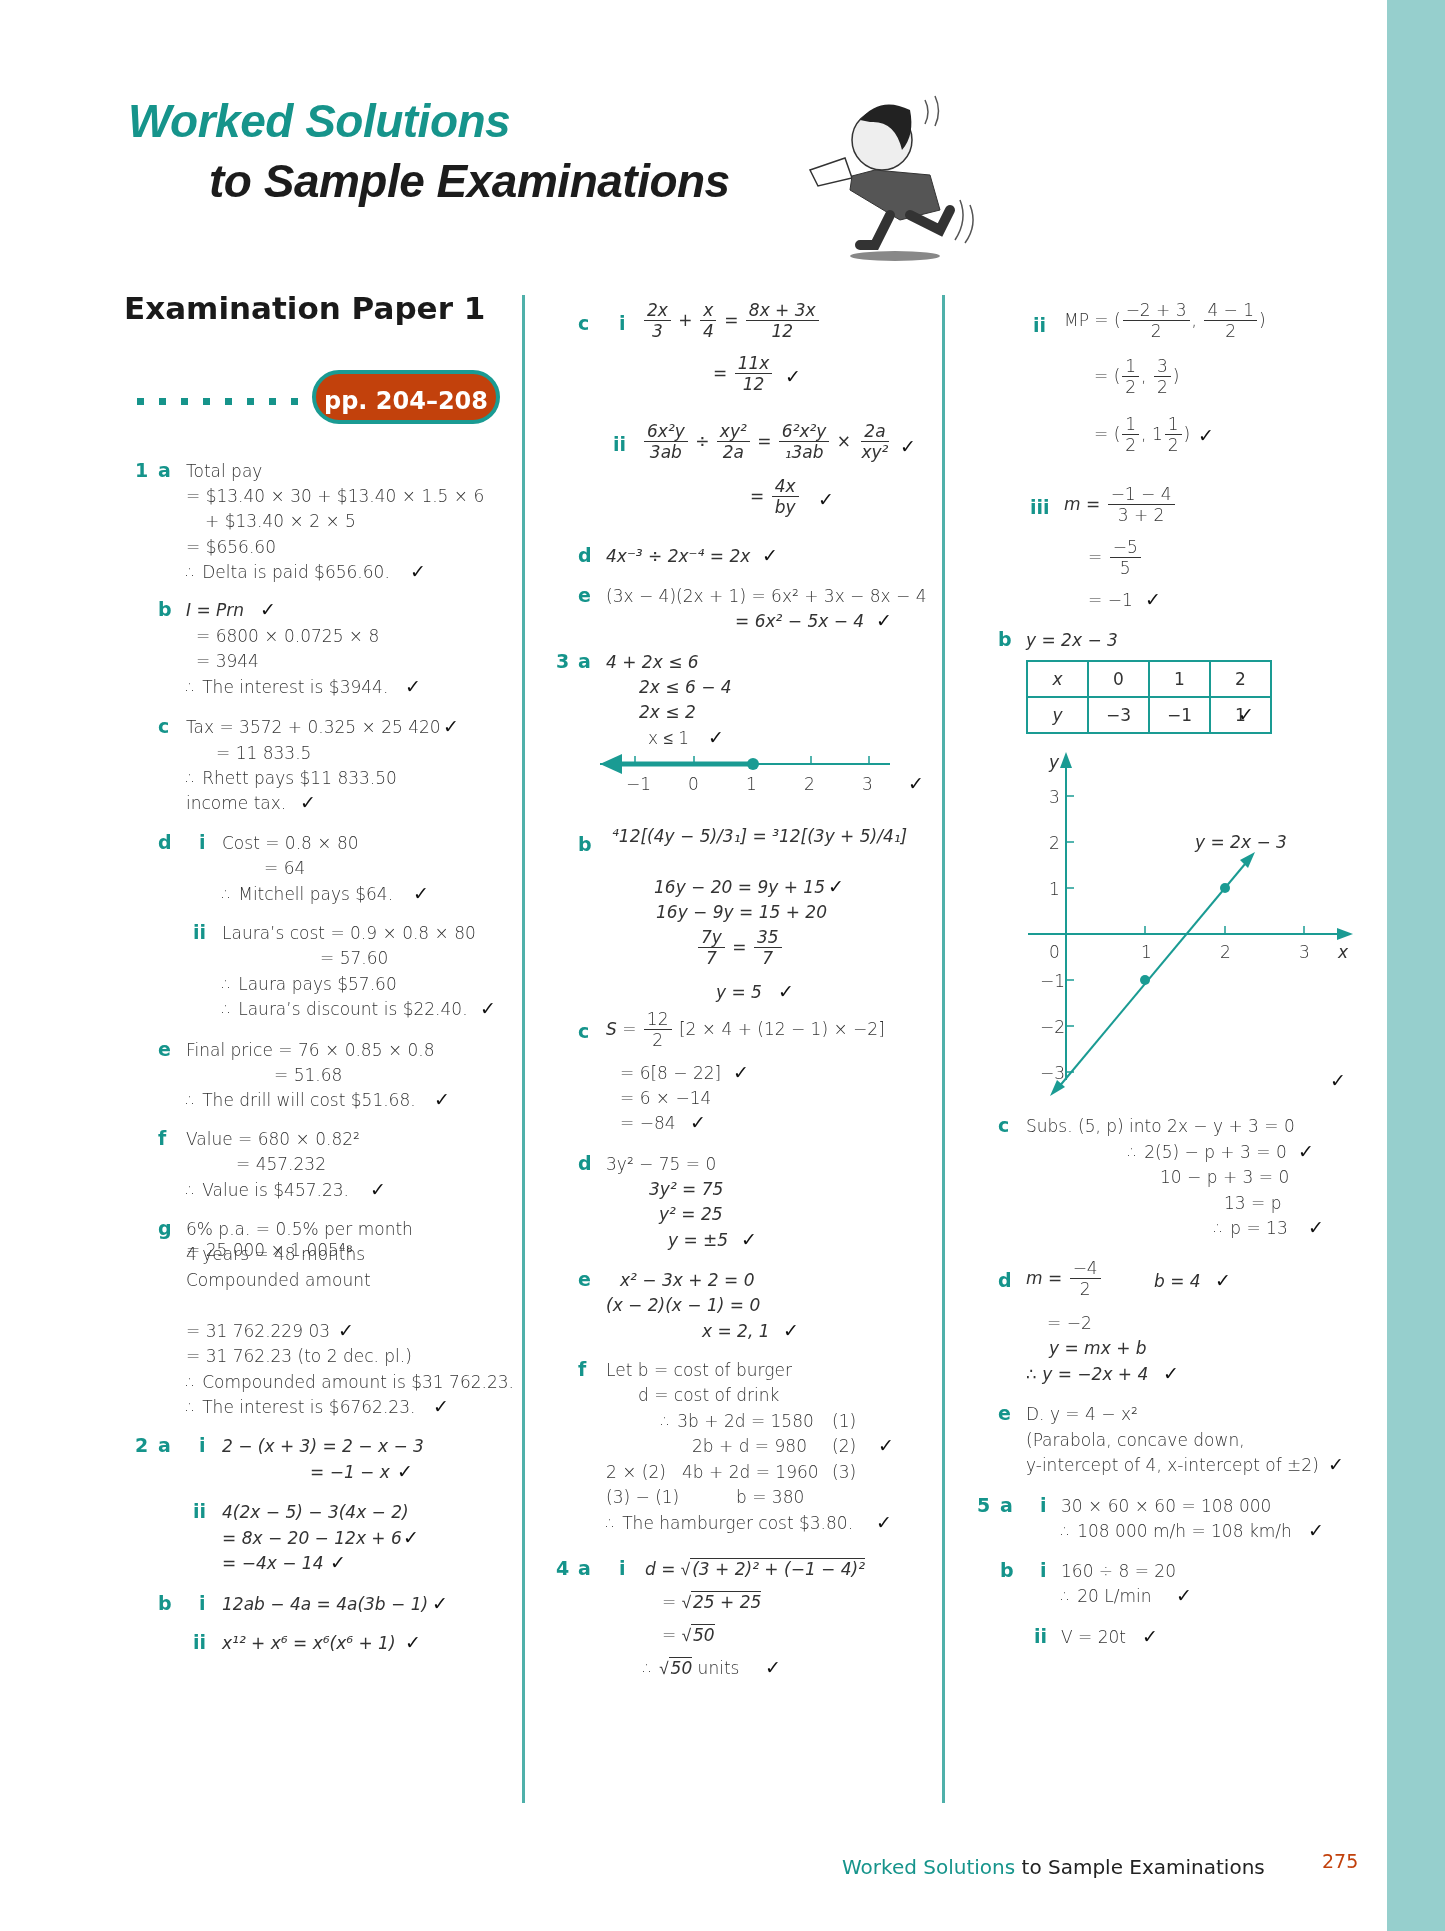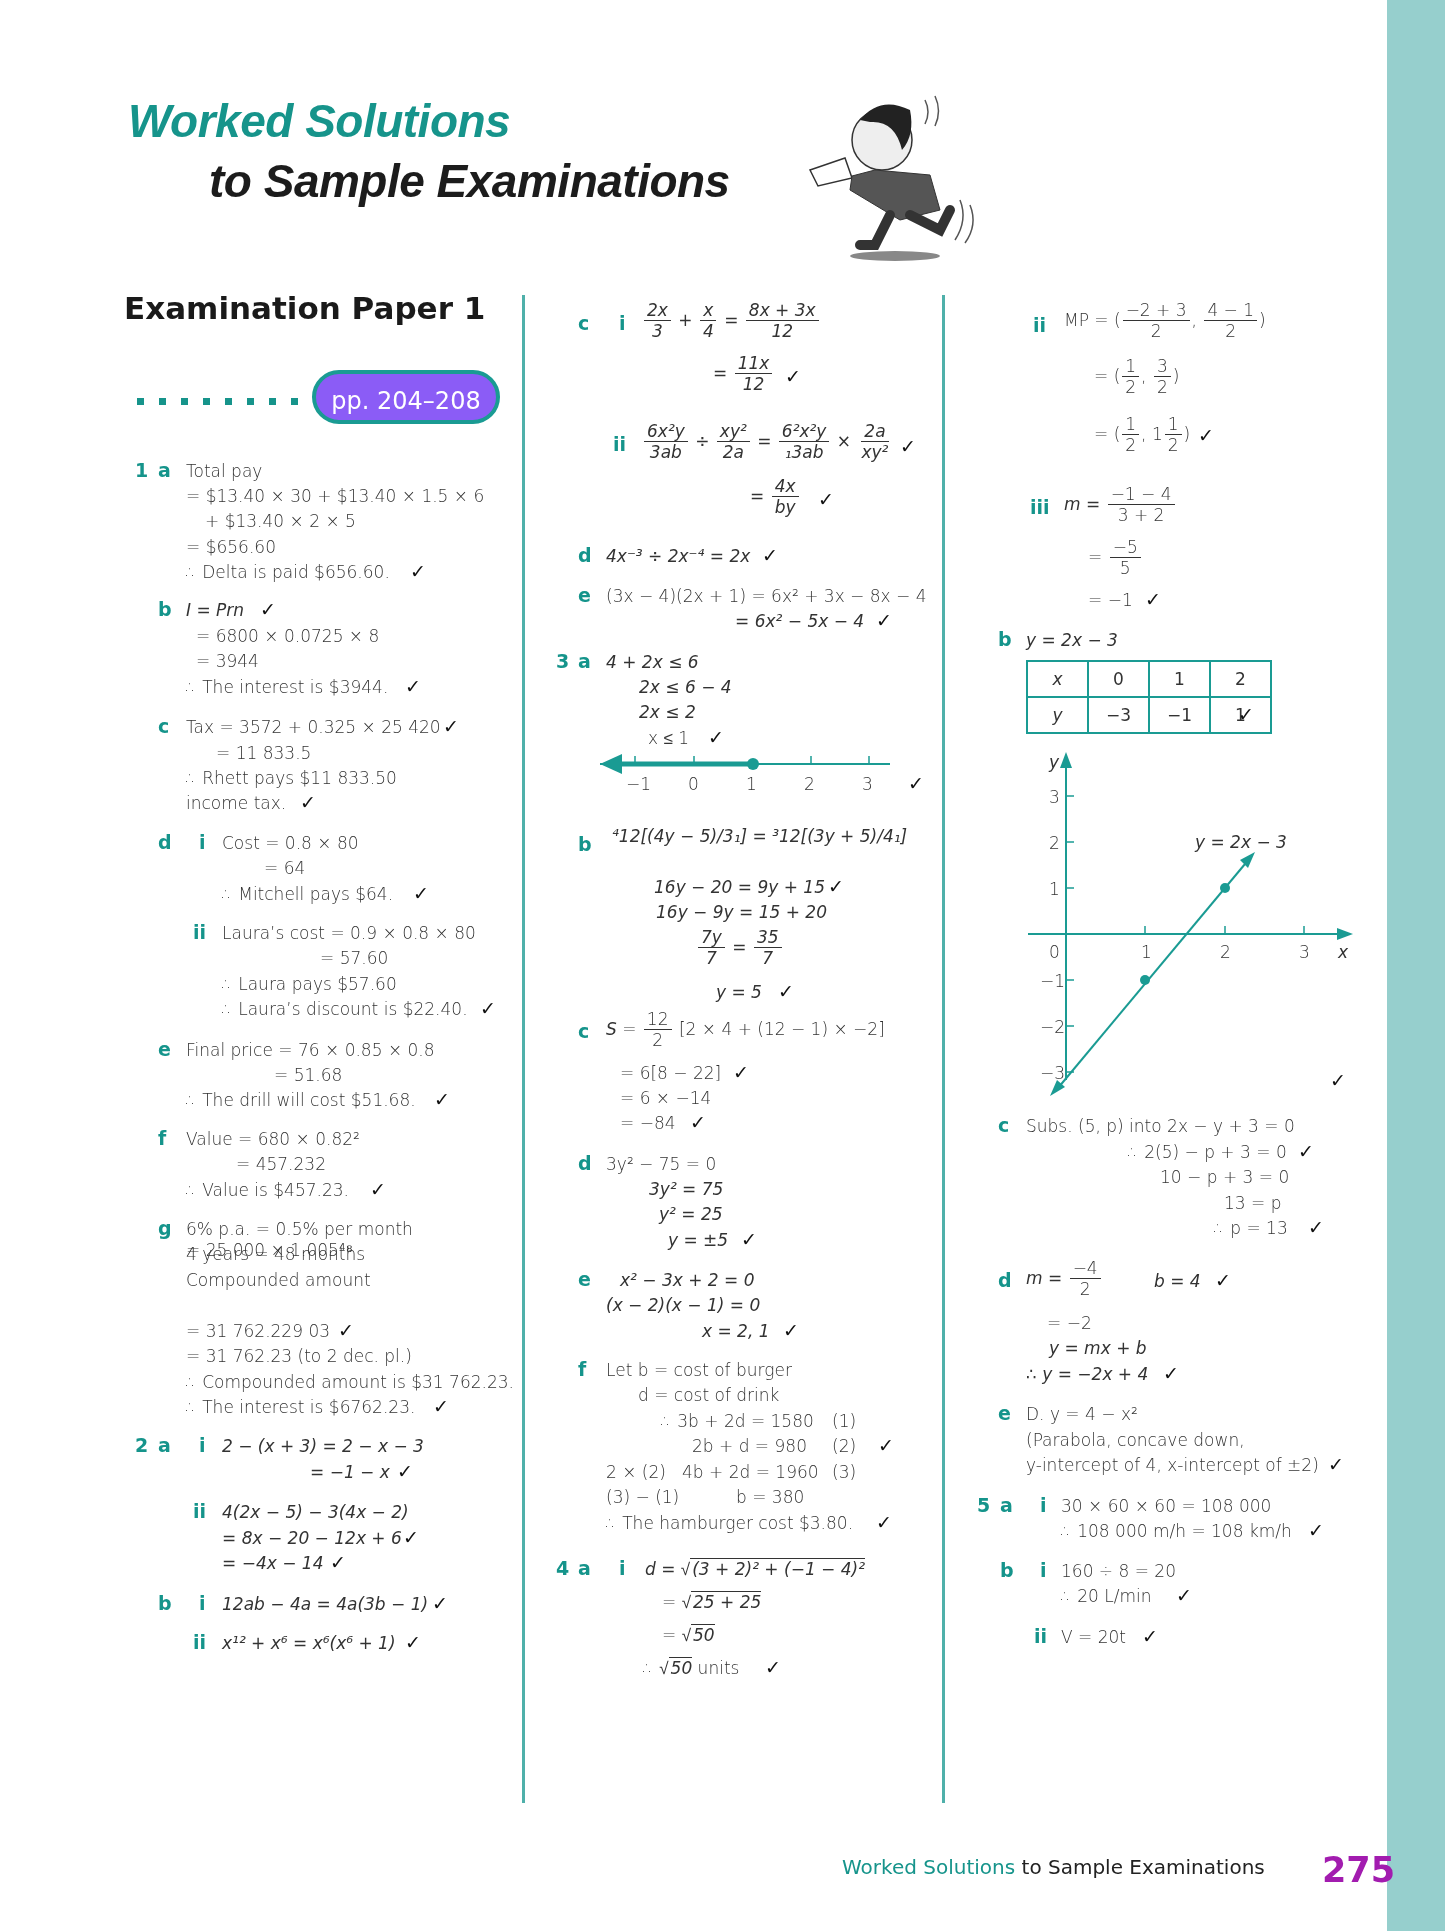--- a/index.html
+++ b/index.html
@@ -5,33 +5,33 @@
   html, body { margin:0; padding:0; }
   body { width:1445px; height:1931px; position:relative; background:#ffffff; overflow:hidden;
          font-family:"DejaVu Sans", sans-serif; color:#2a2a2a; }
   .abs { position:absolute; white-space:nowrap; }
   .sidebar { position:absolute; left:1387px; top:0; width:58px; height:1931px; background:#96cfcd; }
   .title1 { left:128px; top:94px; font-family:"Liberation Sans", sans-serif; font-weight:bold; font-style:italic; font-size:46px; color:#16948b; letter-spacing:-0.5px; }
   .title2 { left:209px; top:154px; font-family:"Liberation Sans", sans-serif; font-weight:bold; font-style:italic; font-size:46px; color:#1c1c1c; letter-spacing:-0.5px; }
   .paper-title { left:124px; top:290px; font-family:"DejaVu Sans", sans-serif; font-weight:bold; font-size:31px; color:#1a1a1a; }
   .dots { left:137px; top:398px; display:flex; gap:15px; }
   .dots span { width:7px; height:7px; background:#16948b; display:block; }
-  .badge { left:312px; top:370px; width:188px; height:54px; border:4px solid #1a9b93; border-radius:30px; background:#8b5cf6;
-           color:#fff; font-weight:normal; font-size:24px; text-align:center; line-height:54px; box-sizing:border-box; }
+  .badge { left:312px; top:370px; width:188px; height:54px; border:4px solid #1a9b93; border-radius:30px; background:#c2410c;
+           color:#fff; font-weight:bold; font-size:24px; text-align:center; line-height:54px; box-sizing:border-box; }
   .divider { position:absolute; width:3px; background:#4fb0aa; }
   .ln { position:absolute; white-space:nowrap; font-family:"DejaVu Sans", sans-serif; font-size:17px; color:#333; font-weight:300; }
   .lbl { position:absolute; font-family:"DejaVu Sans", sans-serif; font-weight:bold; font-size:19px; color:#15948b; }
   .tick { position:absolute; font-size:19px; color:#111; }
   .frac { display:inline-flex; flex-direction:column; align-items:center; vertical-align:middle; margin:0 2px; }
   .frac .n { border-bottom:1.5px solid #333; padding:0 3px; line-height:20px; }
   .frac .d { line-height:20px; padding:0 3px; }
   i { font-style:italic; }
   .footer { left:842px; top:1855px; font-size:20px; color:#222; }
   .footer .accent { color:#16948b; }
-  .pagenum { left:1322px; top:1850px; font-size:35px; font-weight:bold; color:#a21caf; }
+  .pagenum { left:1322px; top:1850px; font-size:19px; font-weight:normal; color:#c2410c; }
   table.xy { position:absolute; left:1026px; top:660px; border-collapse:collapse; }
   table.xy td { border:2.5px solid #1a9b93; width:59px; height:34px; text-align:center; font-size:17px; color:#333; padding:0; }
   .sqrt { border-top:1.5px solid #333; padding-left:2px;font-style:italic; }
 </style>
 </head>
 <body>
 
 <div class="sidebar"></div>
 
 <div class="abs title1">Worked Solutions</div>

